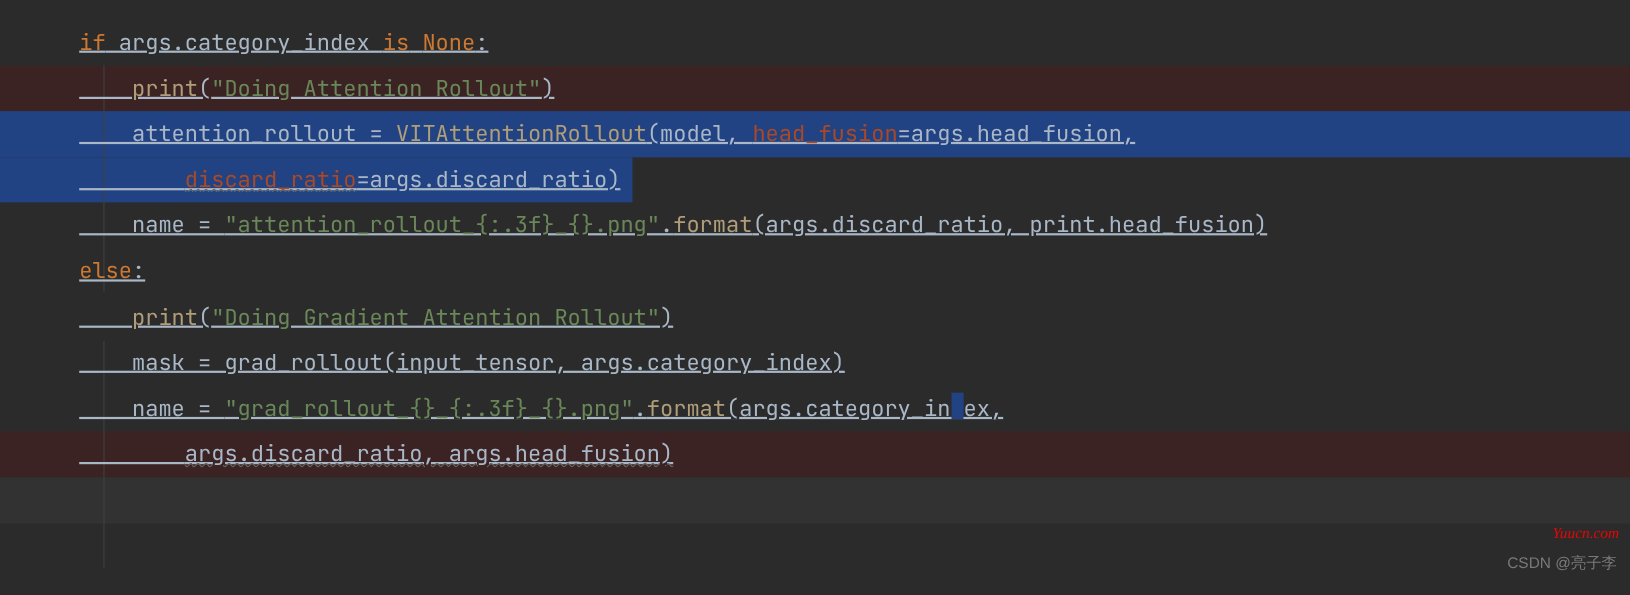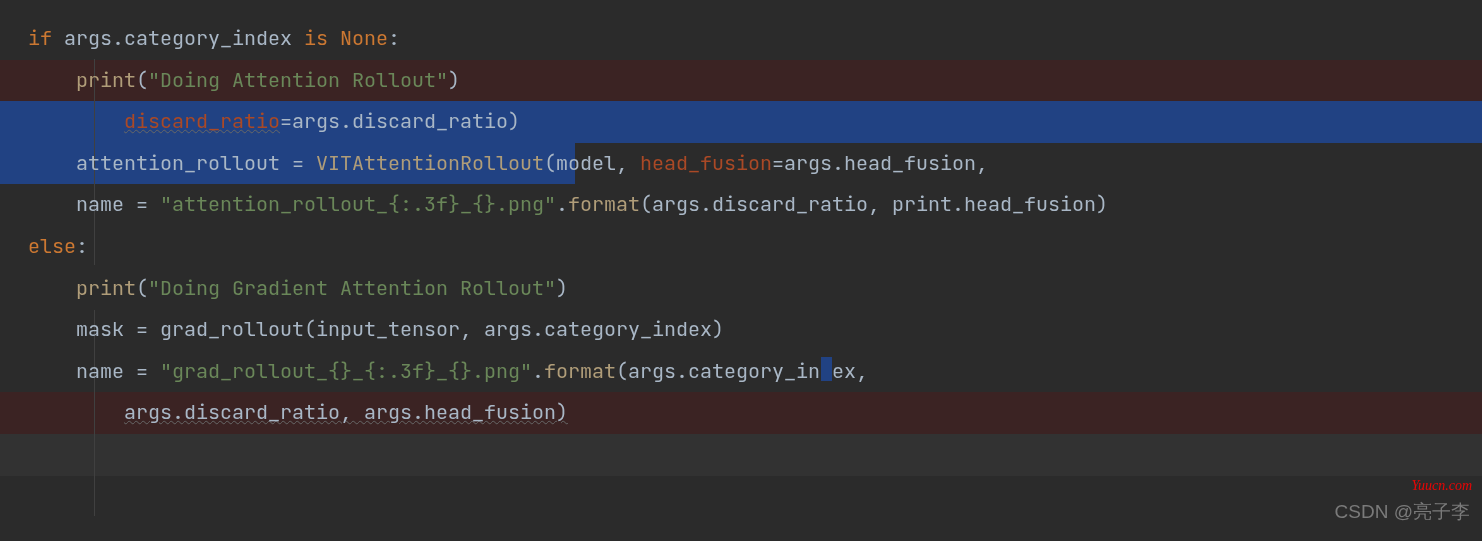--- a/index.html
+++ b/index.html
@@ -9,22 +9,23 @@
     font-size: 20px;
     line-height: 41.6px;
     color: #a9b7c6;
     overflow: hidden;
     width: 1482px;
     height: 541px;
     position: relative;
   }
   .editor {
     padding-top: 18px;
-    padding-left: 28px;
+    padding-left: 72px;
     position: relative;
+    text-decoration: underline;
   }
   .line { white-space: pre; position: relative; height: 41.6px; }
   .kw { color: #cc7832; }
   .call { color: #b09d79; margin-top: 17px; }
   .str { color: #6a8759; }
   .param { color: #aa4926; }
   .squiggly {
     text-decoration-line: underline;
     text-decoration-style: wavy;
     text-decoration-color: #666;
@@ -76,21 +77,21 @@
     font-size: 14px;
     font-style: italic;
     opacity: 0.9;
   }
   .watermark-gray {
     position: absolute;
     right: 12px;
     bottom: 8px;
     color: #7a7a7a;
     font-family: "Microsoft YaHei", sans-serif;
-    font-size: 19px;
+    font-size: 14px;
   }
 </style>
 </head>
 <body>
 
 <div class="bg-layer">
   <div class="bg-maroon" style="top:41.6px;"></div>
   <div class="bg-blue" style="top:83.2px;"></div>
   <div class="bg-blue partial" style="top:124.8px;width:575px;"></div>
   <div class="bg-maroon partial" style="top:124.8px;left:575px;"></div>
@@ -101,23 +102,23 @@
 <div class="editor">
   <div class="indent-guide" style="left:94px;top:59px;height:206px;"></div>
   <div class="indent-guide" style="left:94px;top:310px;height:206px;"></div>
 
   <div class="code-layer">
 
     <div class="line"><span class="kw">if</span><span> args.category_index </span><span class="kw">is</span><span> </span><span class="kw">None</span><span>:</span></div>
 
     <div class="line"><span>    </span><span class="call">print</span><span>(</span><span class="str">"Doing Attention Rollout"</span><span>)</span></div>
 
+    <div class="line"><span>    </span><span>attention_rollout = </span><span class="call">VITAttentionRollout</span><span>(</span><span>model</span><span>, </span><span class="param">head_fusion</span><span>=args.head_fusion</span><span>,</span></div>
+
     <div class="line"><span>        </span><span class="param squiggly">discard_ratio</span><span>=args.discard_ratio)</span></div>
-
-    <div class="line"><span>    </span><span>attention_rollout = </span><span class="call">VITAttentionRollout</span><span>(</span><span>model</span><span>, </span><span class="param">head_fusion</span><span>=args.head_fusion</span><span>,</span></div>
 
 
     <div class="line"><span>    </span><span>name = </span><span class="str">"attention_rollout_{:.3f}_{}.png"</span><span>.</span><span class="call">format</span><span>(args.discard_ratio, print.head_fusion)</span></div>
 
     <div class="line"><span class="kw">else</span><span>:</span></div>
 
     <div class="line"><span>    </span><span class="call">print</span><span>(</span><span class="str">"Doing Gradient Attention Rollout"</span><span>)</span></div>
 
 
     <div class="line"><span>    </span><span>mask = grad_rollout(input_tensor, args.category_index)</span></div>

